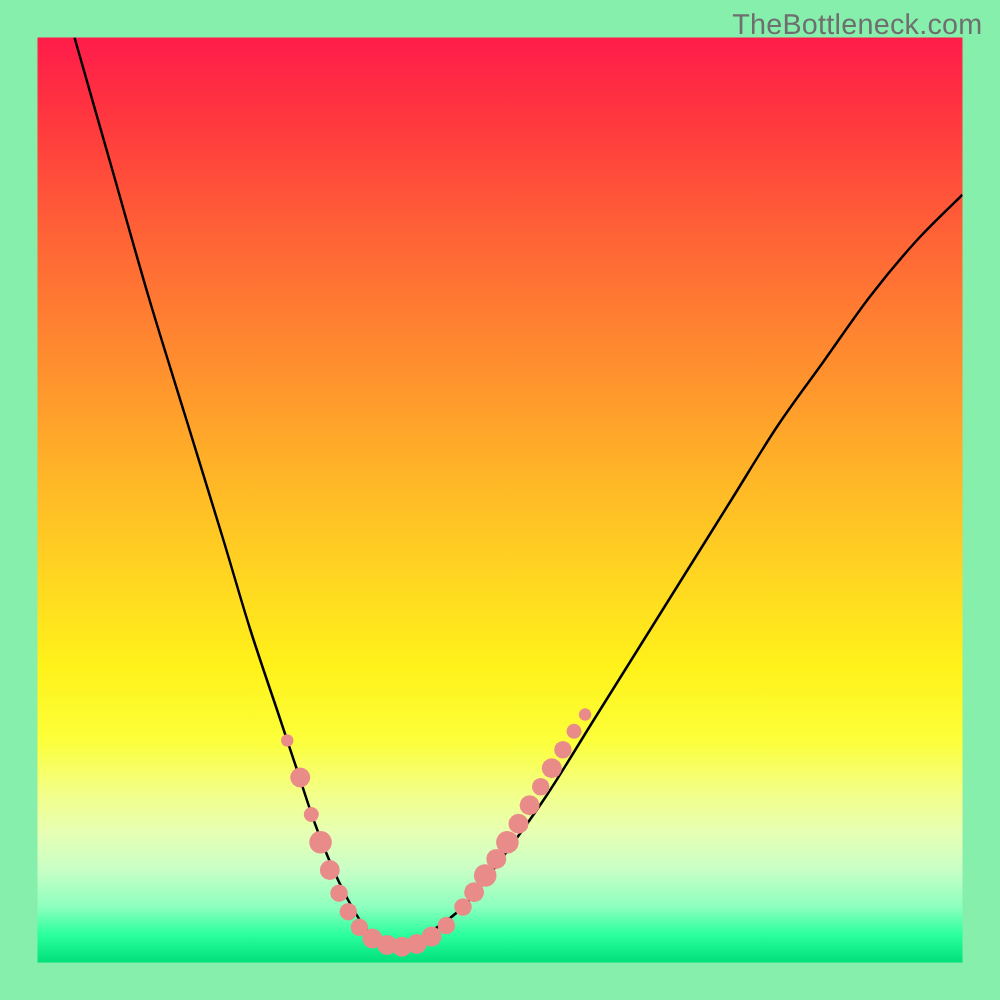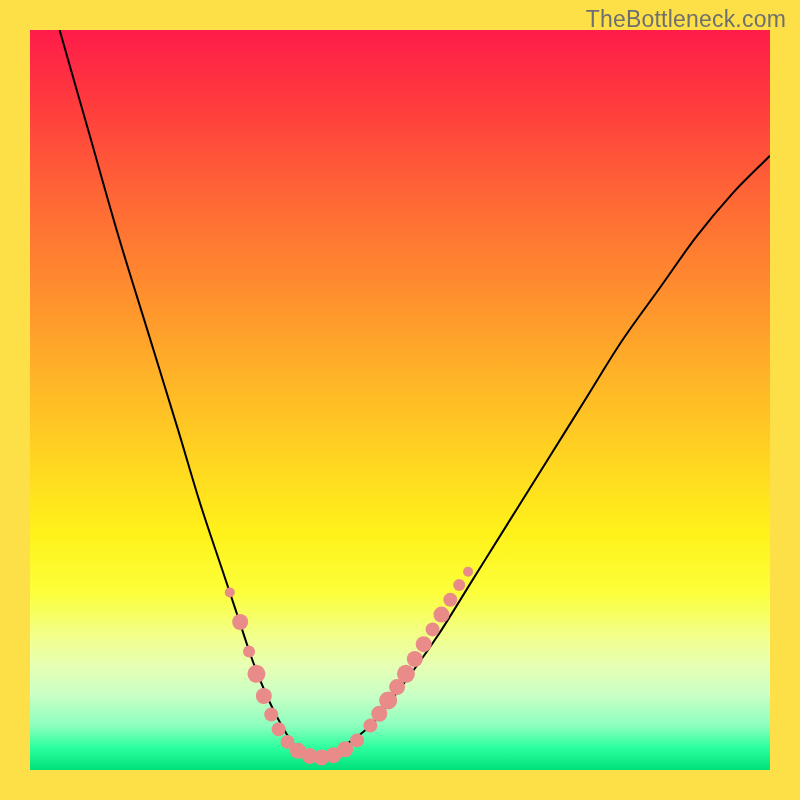--- a/index.html
+++ b/index.html
@@ -10,21 +10,21 @@
     overflow: hidden;
     background: #000;
     font-family: Arial, Helvetica, sans-serif;
   }
   .frame {
     position: absolute;
     left: 0;
     top: 0;
     width: 800px;
     height: 800px;
-    background: #fde047;
+    background: #86efac;
   }
   .plot {
     position: absolute;
     left: 30px;
     top: 30px;
     width: 740px;
     height: 740px;
     background: linear-gradient(
       to bottom,
       #ff1c4a 0%,

